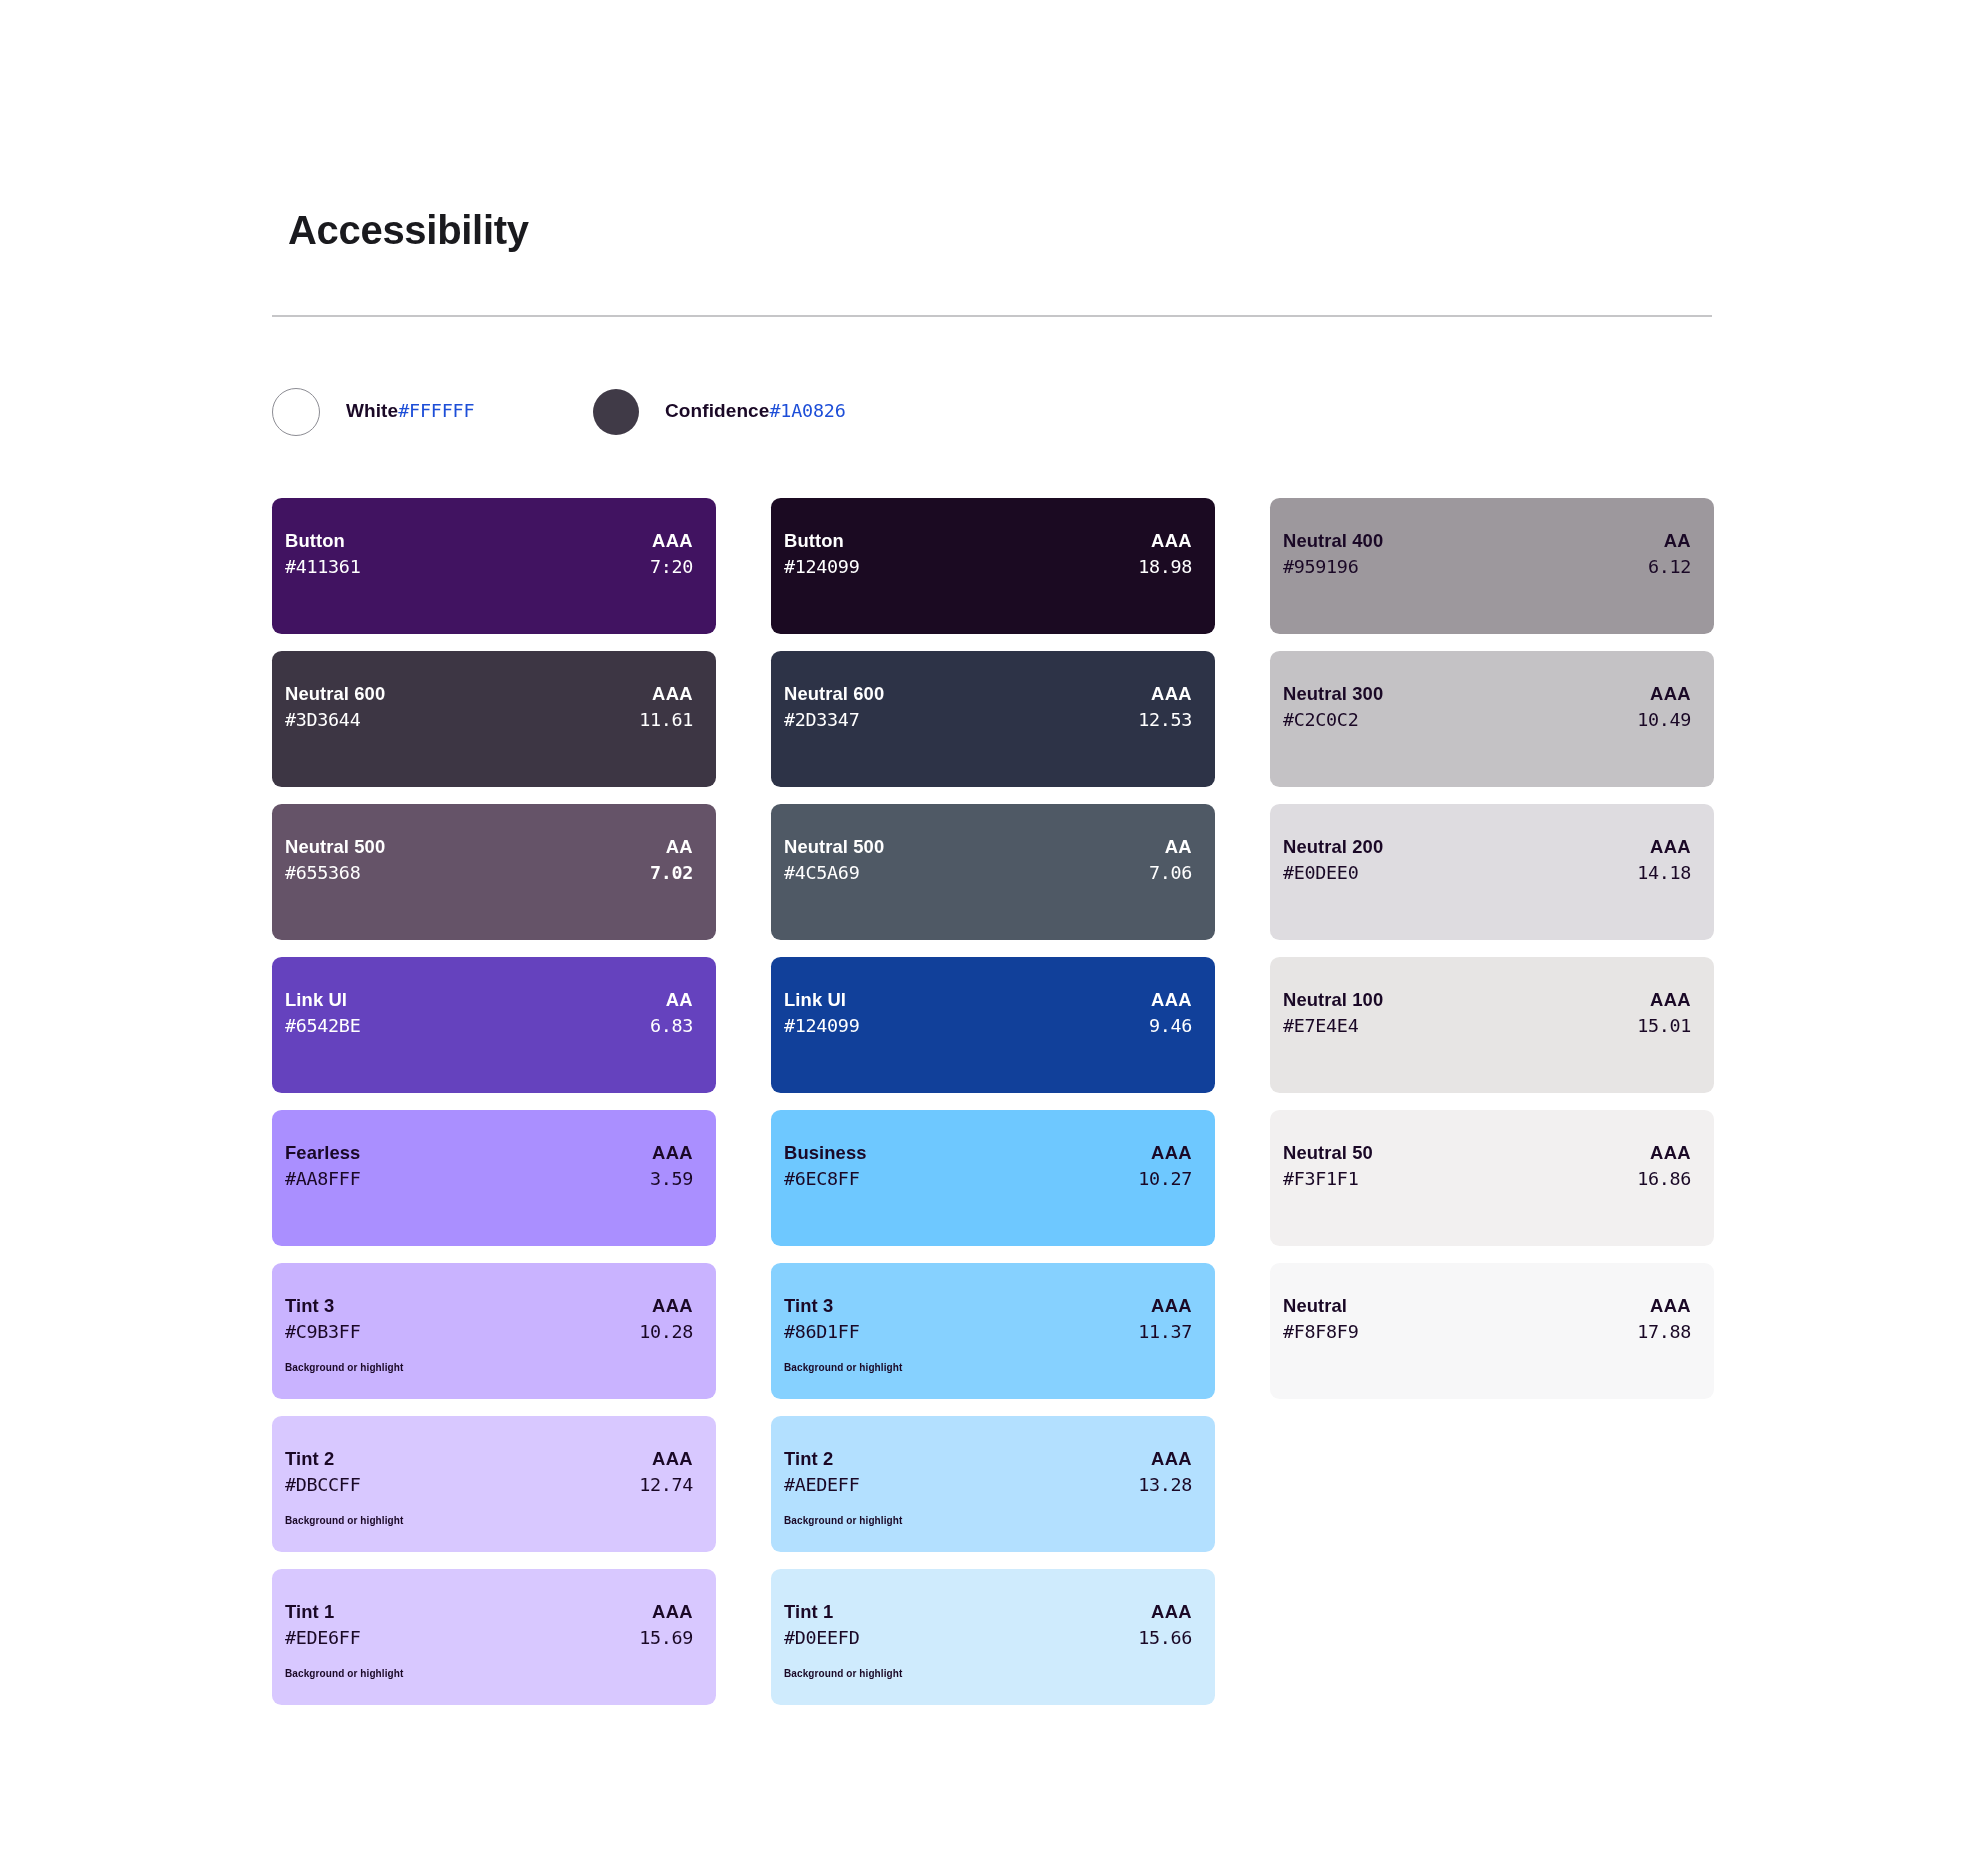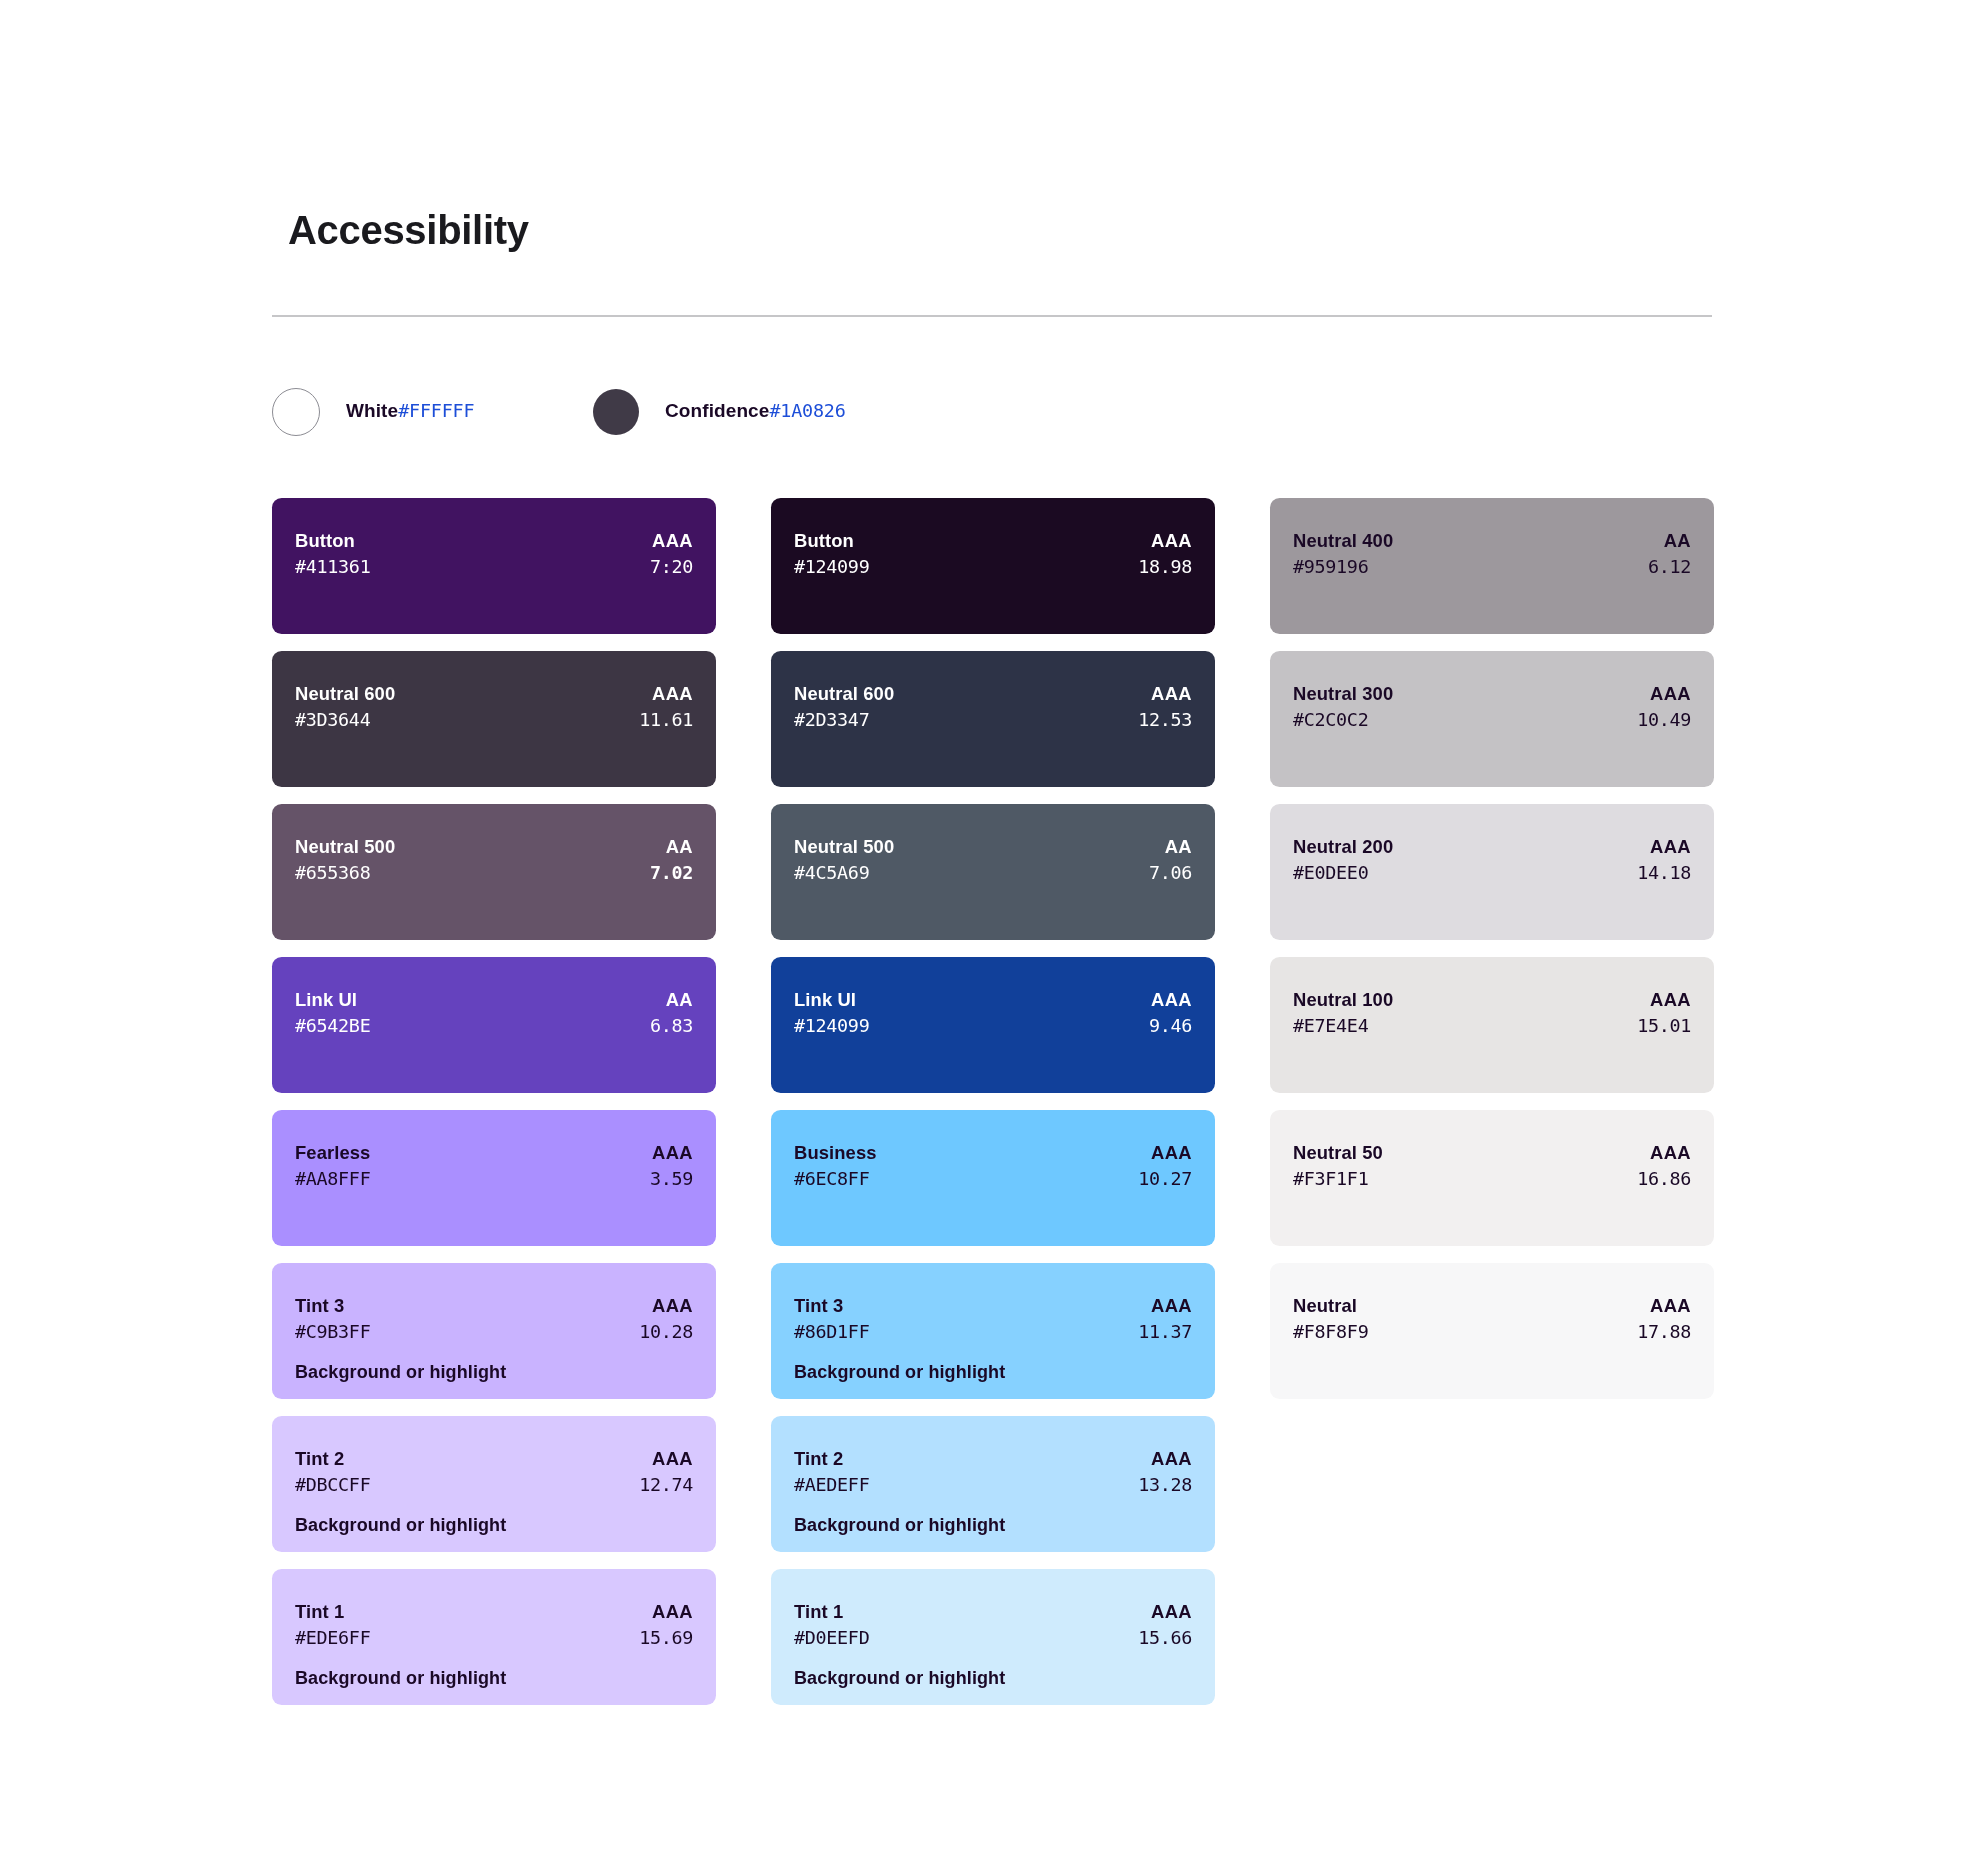--- a/index.html
+++ b/index.html
@@ -105,21 +105,21 @@
     display: flex;
     flex-direction: column;
     row-gap: 17px;
   }
 
   .card {
     box-sizing: border-box;
     width: 444px;
     height: 136px;
     border-radius: 9.6px;
-    padding: 31px 23px 0 23px;
+    padding: 31px 23px 0 13px;
     position: relative;
     overflow: hidden;
   }
   .card-row {
     display: flex;
     justify-content: space-between;
     align-items: baseline;
   }
   .card-name {
     font-size: 18.4px;
@@ -145,21 +145,21 @@
     font-size: 18.4px;
     font-weight: 400;
     letter-spacing: -0.3px;
     line-height: 1.45;
   }
   .card-ratio.bold {
     font-weight: 700;
   }
   .card-note {
     margin-top: 15px;
-    font-size: 18px;
+    font-size: 10px;
     font-weight: 700;
     letter-spacing: 0.1px;
     line-height: 1.3;
   }
 </style>
 </head>
 <body>
 
 <div class="page">
   <div class="content">

